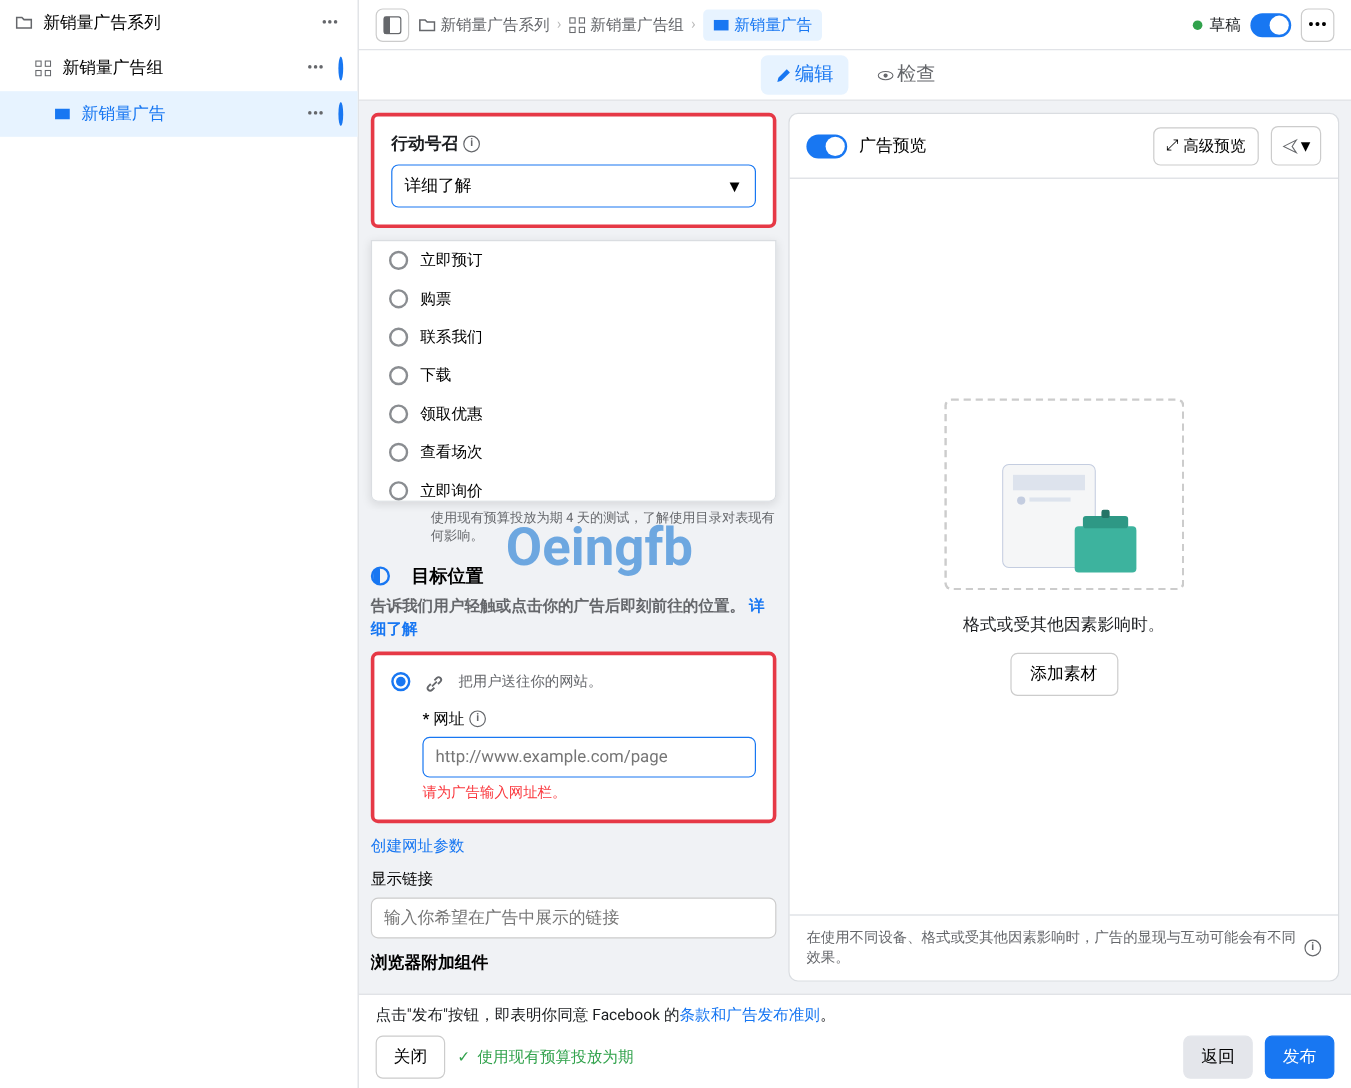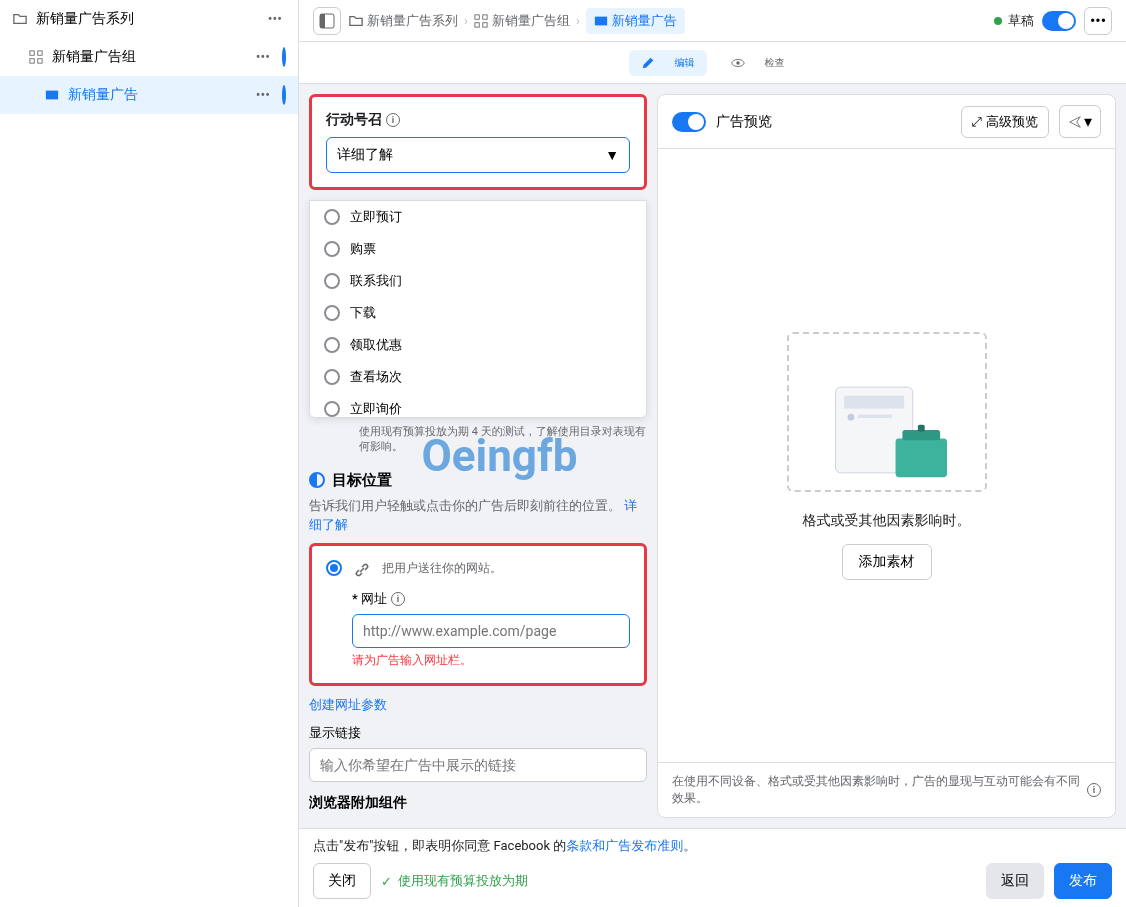--- a/index.html
+++ b/index.html
@@ -22,40 +22,40 @@
 .breadcrumb .crumb.active { background: #e7f3ff; color: #1877f2; padding: 4px 8px; border-radius: 4px; }
 .breadcrumb .sep { color: #bbb; }
 .top-bar .spacer { flex: 1; }
 .status-draft { display: flex; align-items: center; gap: 6px; font-size: 13px; color: #1c1e21; }
 .status-dot { width: 8px; height: 8px; border-radius: 50%; background: #31a24c; }
 .toggle-switch { width: 34px; height: 20px; background: #1877f2; border-radius: 10px; position: relative; cursor: pointer; }
 .toggle-switch::after { content: ''; position: absolute; width: 16px; height: 16px; background: #fff; border-radius: 50%; top: 2px; right: 2px; }
 .more-btn { width: 28px; height: 28px; border: 1px solid #ccc; border-radius: 6px; display: flex; align-items: center; justify-content: center; cursor: pointer; }
 
 .tabs-bar { display: flex; align-items: center; justify-content: center; padding: 6px 14px; background: #fff; border-bottom: 1px solid #dadde1; gap: 12px; height: 42px; }
-.tab { display: flex; align-items: center; gap: 20px; padding: 6px 12px; font-size: 10px; cursor: pointer; color: #65676b; border-radius: 6px; }
+.tab { display: flex; align-items: center; gap: 3px; padding: 6px 12px; font-size: 16px; cursor: pointer; color: #65676b; border-radius: 6px; }
 .tab.active { background: #e7f3ff; color: #1877f2; }
 
 .body-row { flex: 1; display: flex; overflow: hidden; background: #f0f2f5; }
 .form-panel { width: 358px; padding: 10px; overflow-y: auto; position: relative; }
 .preview-panel { flex: 1; background: #fff; margin: 10px 10px 10px 0; border-radius: 8px; border: 1px solid #dadde1; display: flex; flex-direction: column; position: relative; }
 
 .card { background: #fff; border: 1px solid #dadde1; border-radius: 8px; padding: 14px; margin-bottom: 10px; }
 .section-label { font-size: 14px; font-weight: 600; color: #1c1e21; margin-bottom: 8px; display: flex; align-items: center; gap: 4px; }
 .info-icon { width: 14px; height: 14px; border: 1px solid #65676b; border-radius: 50%; display: inline-flex; align-items: center; justify-content: center; font-size: 9px; color: #65676b; font-weight: bold; }
 .select-box { border: 1px solid #1877f2; border-radius: 6px; padding: 8px 10px; display: flex; align-items: center; justify-content: space-between; cursor: pointer; font-size: 14px; }
 .dropdown-list { background: #fff; border: 1px solid #dadde1; border-radius: 0 0 6px 6px; max-height: 218px; overflow-y: auto; box-shadow: 0 2px 8px rgba(0,0,0,0.1); }
 .dropdown-item { display: flex; align-items: center; gap: 10px; padding: 7px 14px; cursor: pointer; font-size: 13px; }
 .radio { width: 16px; height: 16px; border: 2px solid #8a8d91; border-radius: 50%; display: inline-flex; align-items: center; justify-content: center; flex-shrink: 0; }
 .radio.checked { border-color: #1877f2; }
 .radio.checked::after { content: ''; width: 8px; height: 8px; background: #1877f2; border-radius: 50%; }
 .hint-text { font-size: 11px; color: #65676b; margin-top: 6px; line-height: 1.4; padding-left: 50px; }
 
-.section-half { font-size: 15px; font-weight: 600; margin-bottom: 6px; display: flex; align-items: center; gap: 7px; }
-.section-desc { font-size: 13px; color: #65676b; line-height: 1.5; }
+.section-half { font-size: 15px; font-weight: 600; margin-bottom: 6px; display: flex; align-items: center; gap: 18px; }
+.section-desc { font-size: 13px; color: #65676b; line-height: 1.5; font-weight: bold; }
 .link { color: #1877f2; cursor: pointer; }
 
 .dest-card { background: #fff; border: 1px solid #dadde1; border-radius: 8px; padding: 14px; margin-bottom: 10px; }
 .radio-row { display: flex; align-items: flex-start; gap: 10px; margin-bottom: 10px; }
 .radio-row .icon-wrap { width: 20px; height: 20px; display: flex; align-items: center; justify-content: center; color: #65676b; }
 .radio-row .text-wrap { flex: 1; }
 .radio-row .title { font-size: 14px; font-weight: 500; }
 .radio-row .desc { font-size: 12px; color: #65676b; }
 .input-field { width: 100%; border: 1px solid #1877f2; border-radius: 6px; padding: 8px 10px; font-size: 14px; outline: none; }
 .input-field.plain { border-color: #ccc; }

